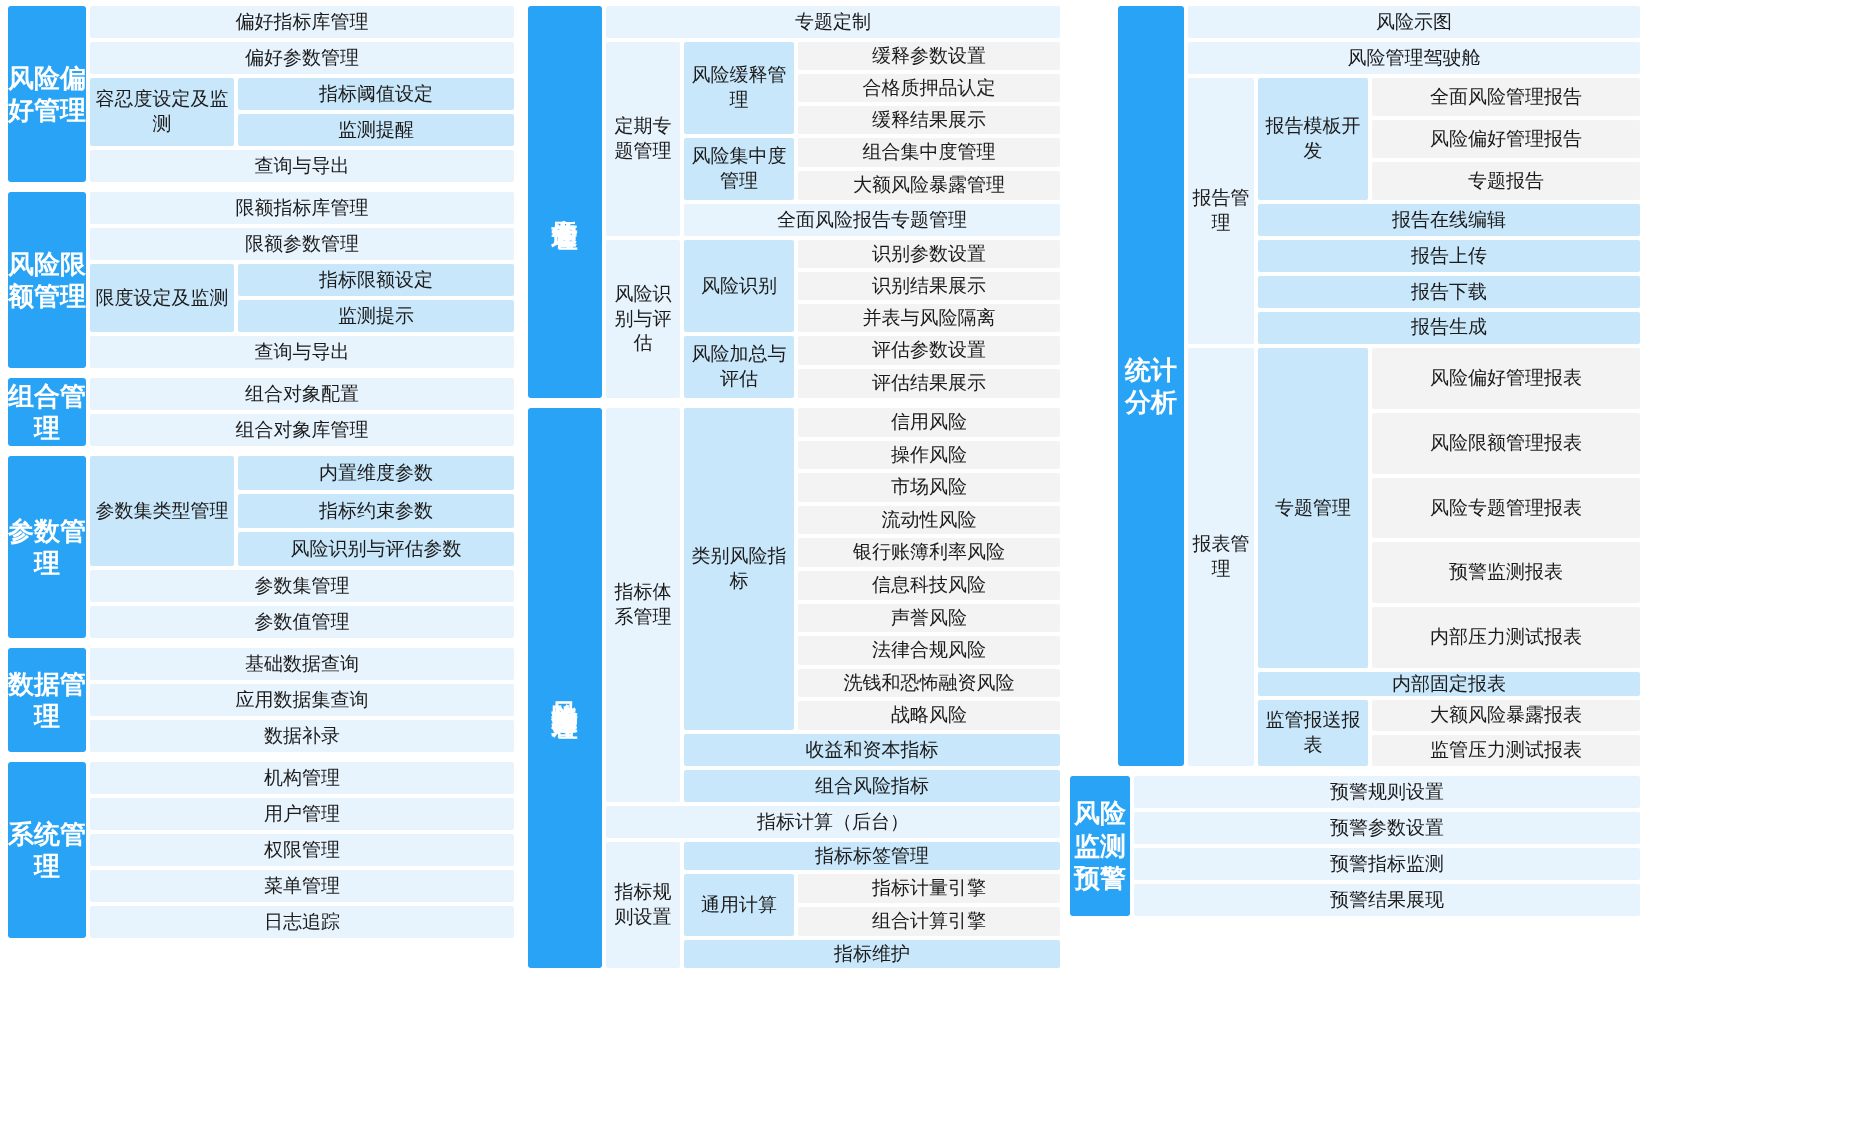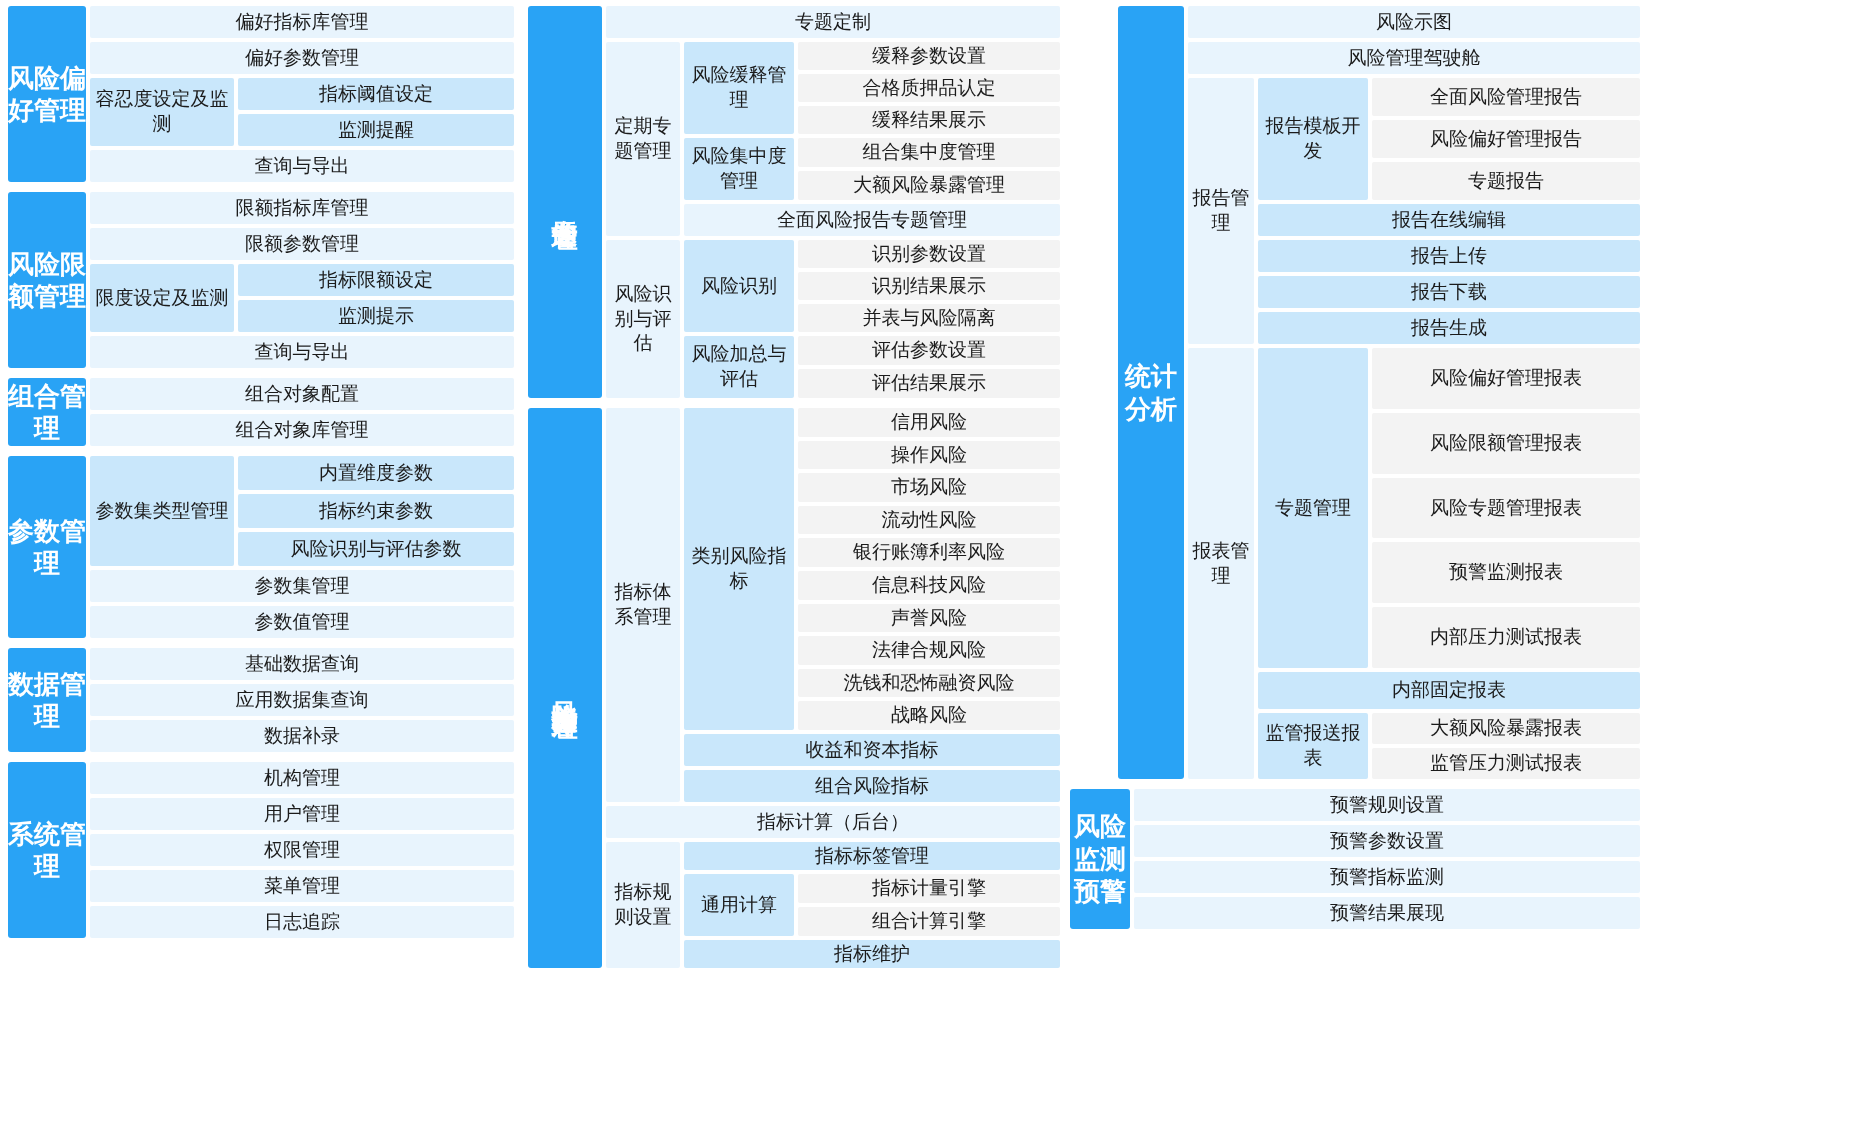--- a/index.html
+++ b/index.html
@@ -219,38 +219,38 @@
               <div class="blk l2" style="width:110px;">报告模板开发</div>
               <div class="col fill">
                 <div class="blk l4 fill">全面风险管理报告</div>
                 <div class="blk l4 fill">风险偏好管理报告</div>
                 <div class="blk l4 fill">专题报告</div>
               </div>
             </div>
             <div class="blk l2" style="height:32px;">报告在线编辑</div>
             <div class="blk l2" style="height:32px;">报告上传</div>
             <div class="blk l2" style="height:32px;">报告下载</div>
-            <div class="blk l2" style="height:32px;">报告生成</div>
+            <div class="blk l2" style="height:32px;font-family:Liberation Mono, monospace;">报告生成</div>
           </div>
         </div>
 
         <div class="row">
           <div class="blk l3" style="width:66px;">报表管理</div>
           <div class="col fill">
             <div class="row" style="height:320px;">
               <div class="blk l2" style="width:110px;">专题管理</div>
               <div class="col fill">
                 <div class="blk l4 fill">风险偏好管理报表</div>
                 <div class="blk l4 fill">风险限额管理报表</div>
                 <div class="blk l4 fill">风险专题管理报表</div>
                 <div class="blk l4 fill">预警监测报表</div>
                 <div class="blk l4 fill">内部压力测试报表</div>
               </div>
             </div>
-            <div class="blk l2" style="height:37px;">内部固定报表</div>
+            <div class="blk l2" style="height:24px;">内部固定报表</div>
             <div class="row" style="height:66px;">
               <div class="blk l2" style="width:110px;">监管报送报表</div>
               <div class="col fill">
                 <div class="blk l4 fill">大额风险暴露报表</div>
                 <div class="blk l4 fill">监管压力测试报表</div>
               </div>
             </div>
           </div>
         </div>
       </div>

